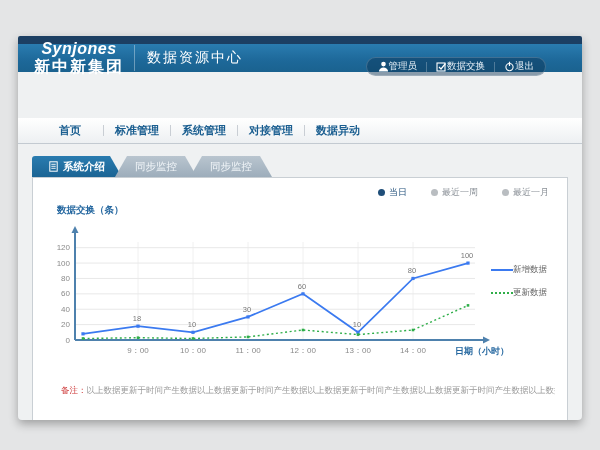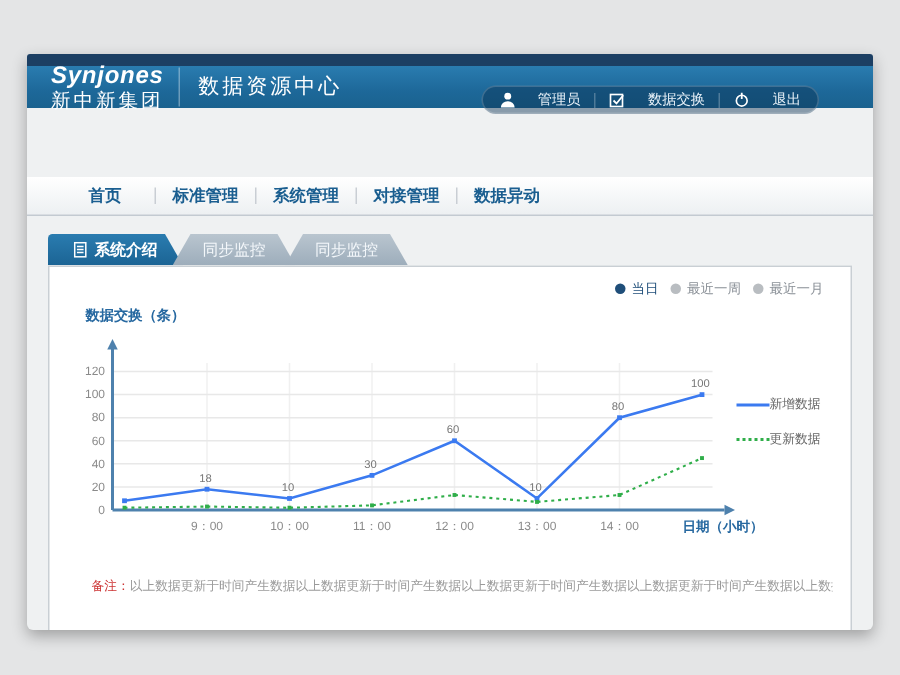--- a/index.html
+++ b/index.html
@@ -6,46 +6,46 @@
   html,body { width:600px; height:450px; }
   body { font-family:"Liberation Sans","DejaVu Sans",sans-serif; background:#e4e5e6; position:relative; overflow:hidden; }
   .page { position:absolute; left:18px; top:36px; width:564px; height:384px; background:#eff1f2;
           box-shadow:0 4px 10px rgba(0,0,0,.30); border-radius:2px 2px 4px 4px; overflow:hidden; }
   
   .header-strip { height:8px; background:#1c3f63; }
   .header-main { height:28px; background:linear-gradient(180deg,#2a7cb0 0%,#1d6899 60%,#1a628f 100%);
                  display:flex; align-items:center; position:relative; }
   .logo { margin-left:16px; color:#fff; text-align:center; line-height:1.1; }
   .logo-main { font-size:16px; font-weight:bold; font-style:italic; letter-spacing:.5px; display:block; }
-  .logo-sub { font-size:13px; font-weight:normal; letter-spacing:2px; display:block; }
+  .logo-sub { font-size:16px; font-weight:bold; letter-spacing:2px; display:block; }
   .header-divider { width:1px; height:26px; background:rgba(255,255,255,.35); margin:0 12px 0 10px; }
   .app-title { color:#fff; font-size:14px; letter-spacing:2px; }
   .user-pill { position:absolute; right:36px; top:13px; height:19px; display:flex; align-items:center;
                background:rgba(10,52,84,.45); border:1px solid rgba(255,255,255,.18); border-radius:10px;
                padding:0 11px; color:#e9f2f9; font-size:9.5px; }
-  .user-item { display:flex; align-items:center; gap:15px; cursor:pointer; }
+  .user-item { display:flex; align-items:center; gap:0; cursor:pointer; }
   .pill-sep { width:1px; height:10px; background:rgba(255,255,255,.25); margin:0 9px; }
   
   .nav { height:26px; background:linear-gradient(#ffffff,#edf0f2); border-bottom:1px solid #c3cad1;
          display:flex; align-items:center; padding-left:26px;margin-top:46px; }
   .nav-item { font-size:11px; font-weight:bold; color:#1a5e90; padding:0 4px; min-width:52px; text-align:center; cursor:pointer; }
   .nav-sep { width:1px; height:11px; background:#c9ced4; margin:0 7px; }
   
   .content { position:relative; height:306px; }
   .tabs { position:absolute; left:14px; top:12px; display:flex; height:21px; }
   .tab { height:21px; display:flex; align-items:center; justify-content:center; gap:5px;
          font-size:10.5px; cursor:pointer; }
   .tab.active { width:90px; background:linear-gradient(#2a7cb0,#1b6494); color:#fff; font-weight:bold;
                 clip-path:polygon(0 0,calc(100% - 12px) 0,100% 100%,0 100%); border-radius:3px 0 0 0; }
   .tab.inactive { width:82px; background:linear-gradient(#b9c5cf,#9dadbb); color:#f3f7fa; margin-left:-7px;
                   clip-path:polygon(12px 0,calc(100% - 12px) 0,100% 100%,0 100%); }
   .panel { position:absolute; left:14px; right:14px; top:33px; height:253px; background:#fff;
            border:1px solid #c9cfd4; }
   
-  .radios { position:absolute; top:8px; right:18px; display:flex; gap:8px; align-items:flex-end; }
+  .radios { position:absolute; top:8px; right:18px; display:flex; gap:24px; align-items:flex-end; }
   .radio { display:flex; align-items:center; gap:4px; font-size:9px; color:#8a9097; cursor:pointer; }
   .radio-dot { width:7px; height:7px; border-radius:50%; background:#b9bdc1; }
   .radio.selected .radio-dot { background:#1f4e79; }
   .radio.selected { color:#1f4e79; }
   .y-axis-label { position:absolute; left:24px; top:26px; font-size:9.5px; font-weight:bold; color:#2668a0; }
   #chart-svg { position:absolute; left:6px; top:40px; }
   
   .legend { position:absolute; right:4px; top:86px; width:72px; }
   .legend-row { display:flex; align-items:center; gap:0; margin-bottom:11px; }
   .legend-swatch { width:22px; height:0; }

